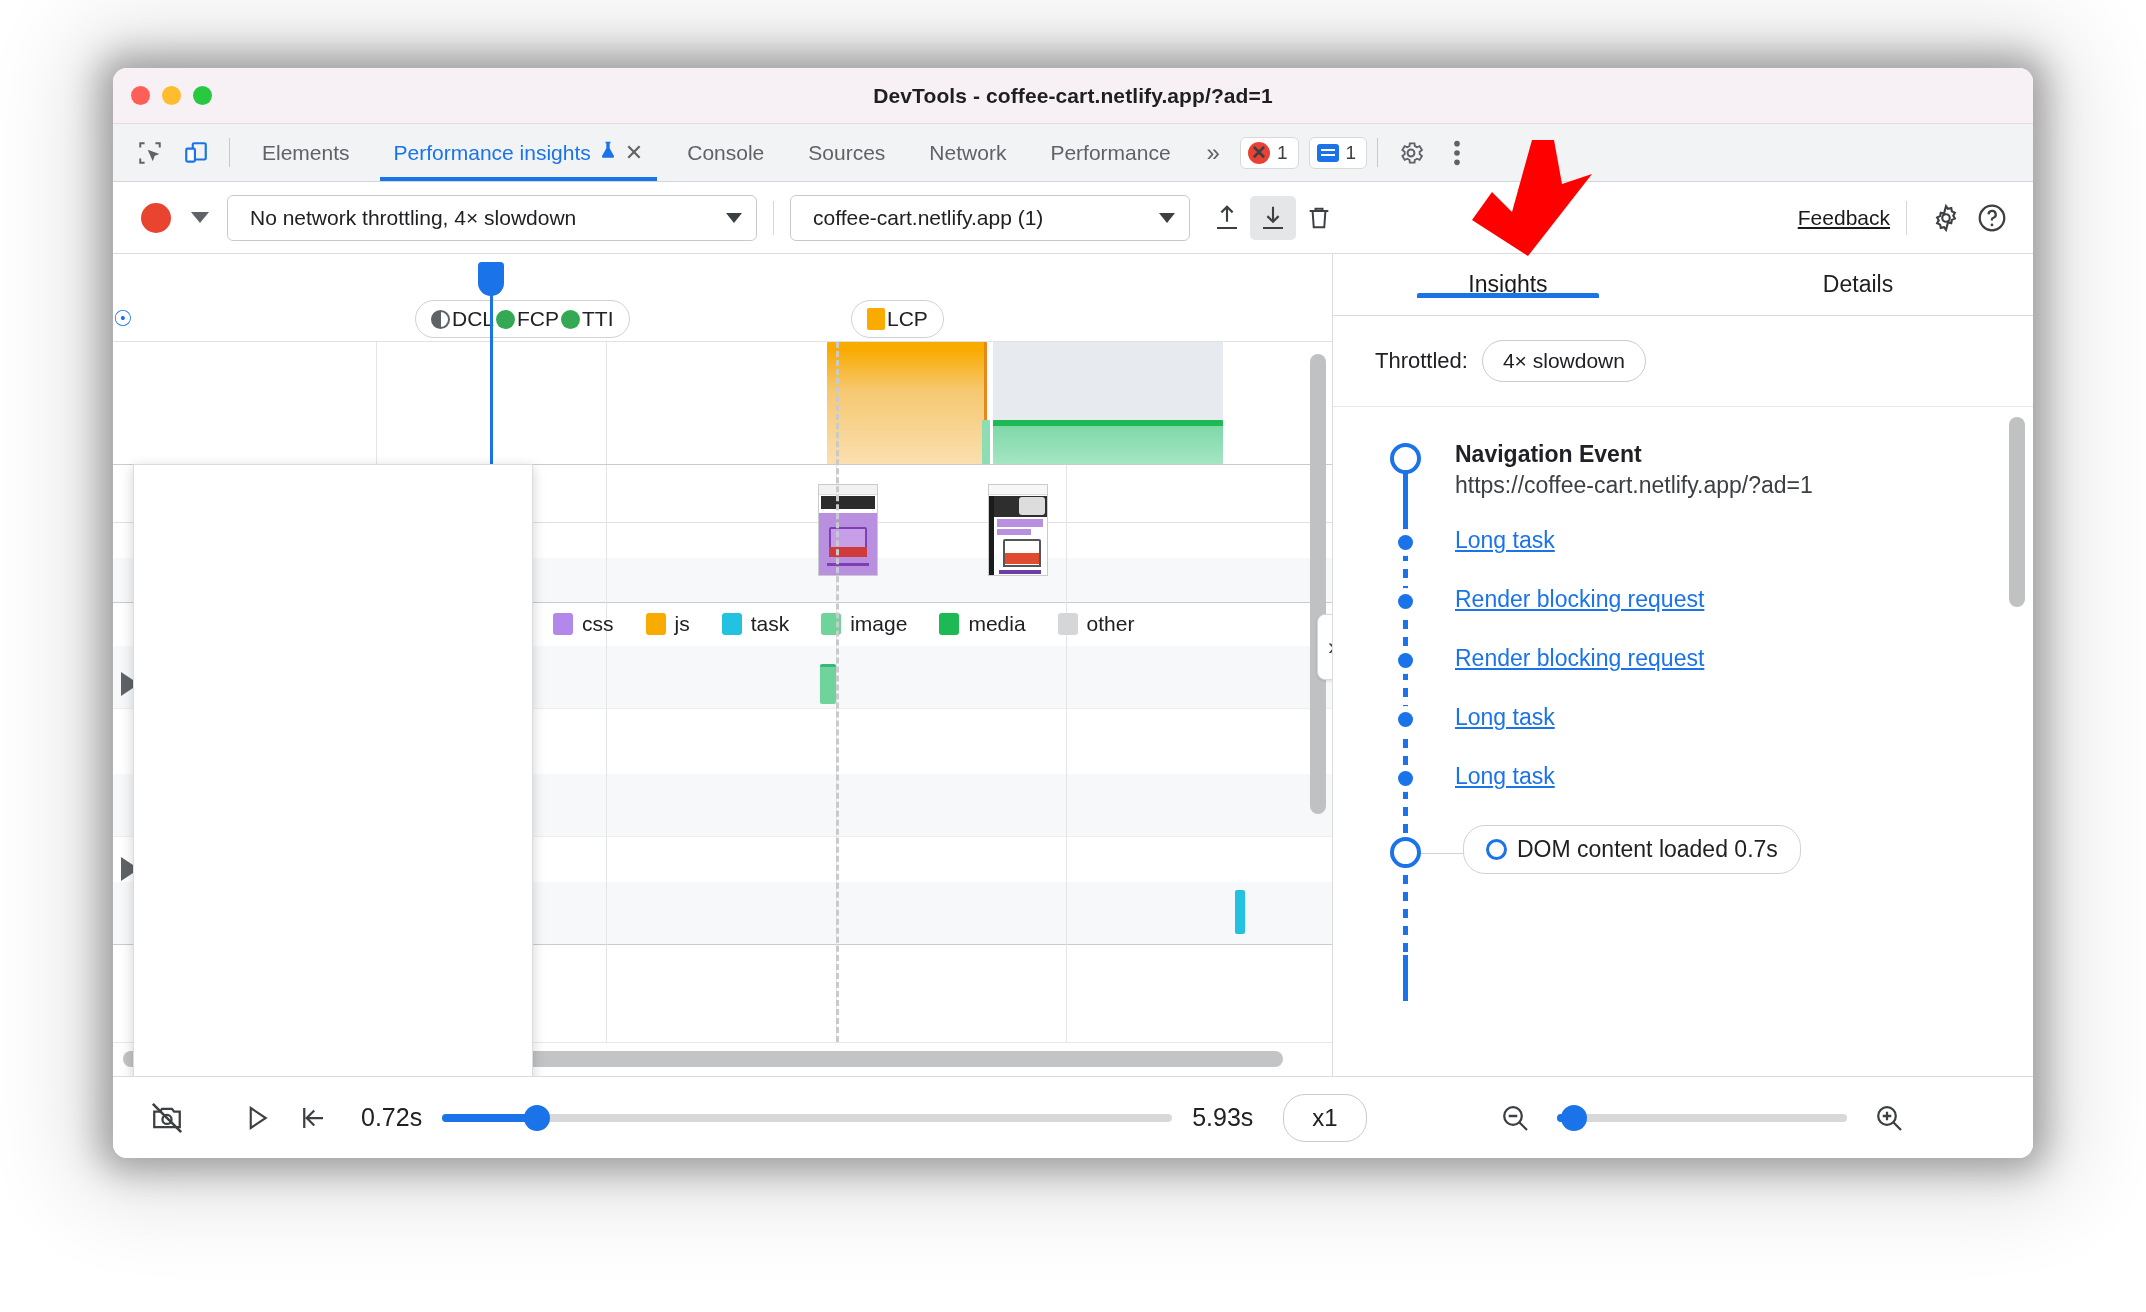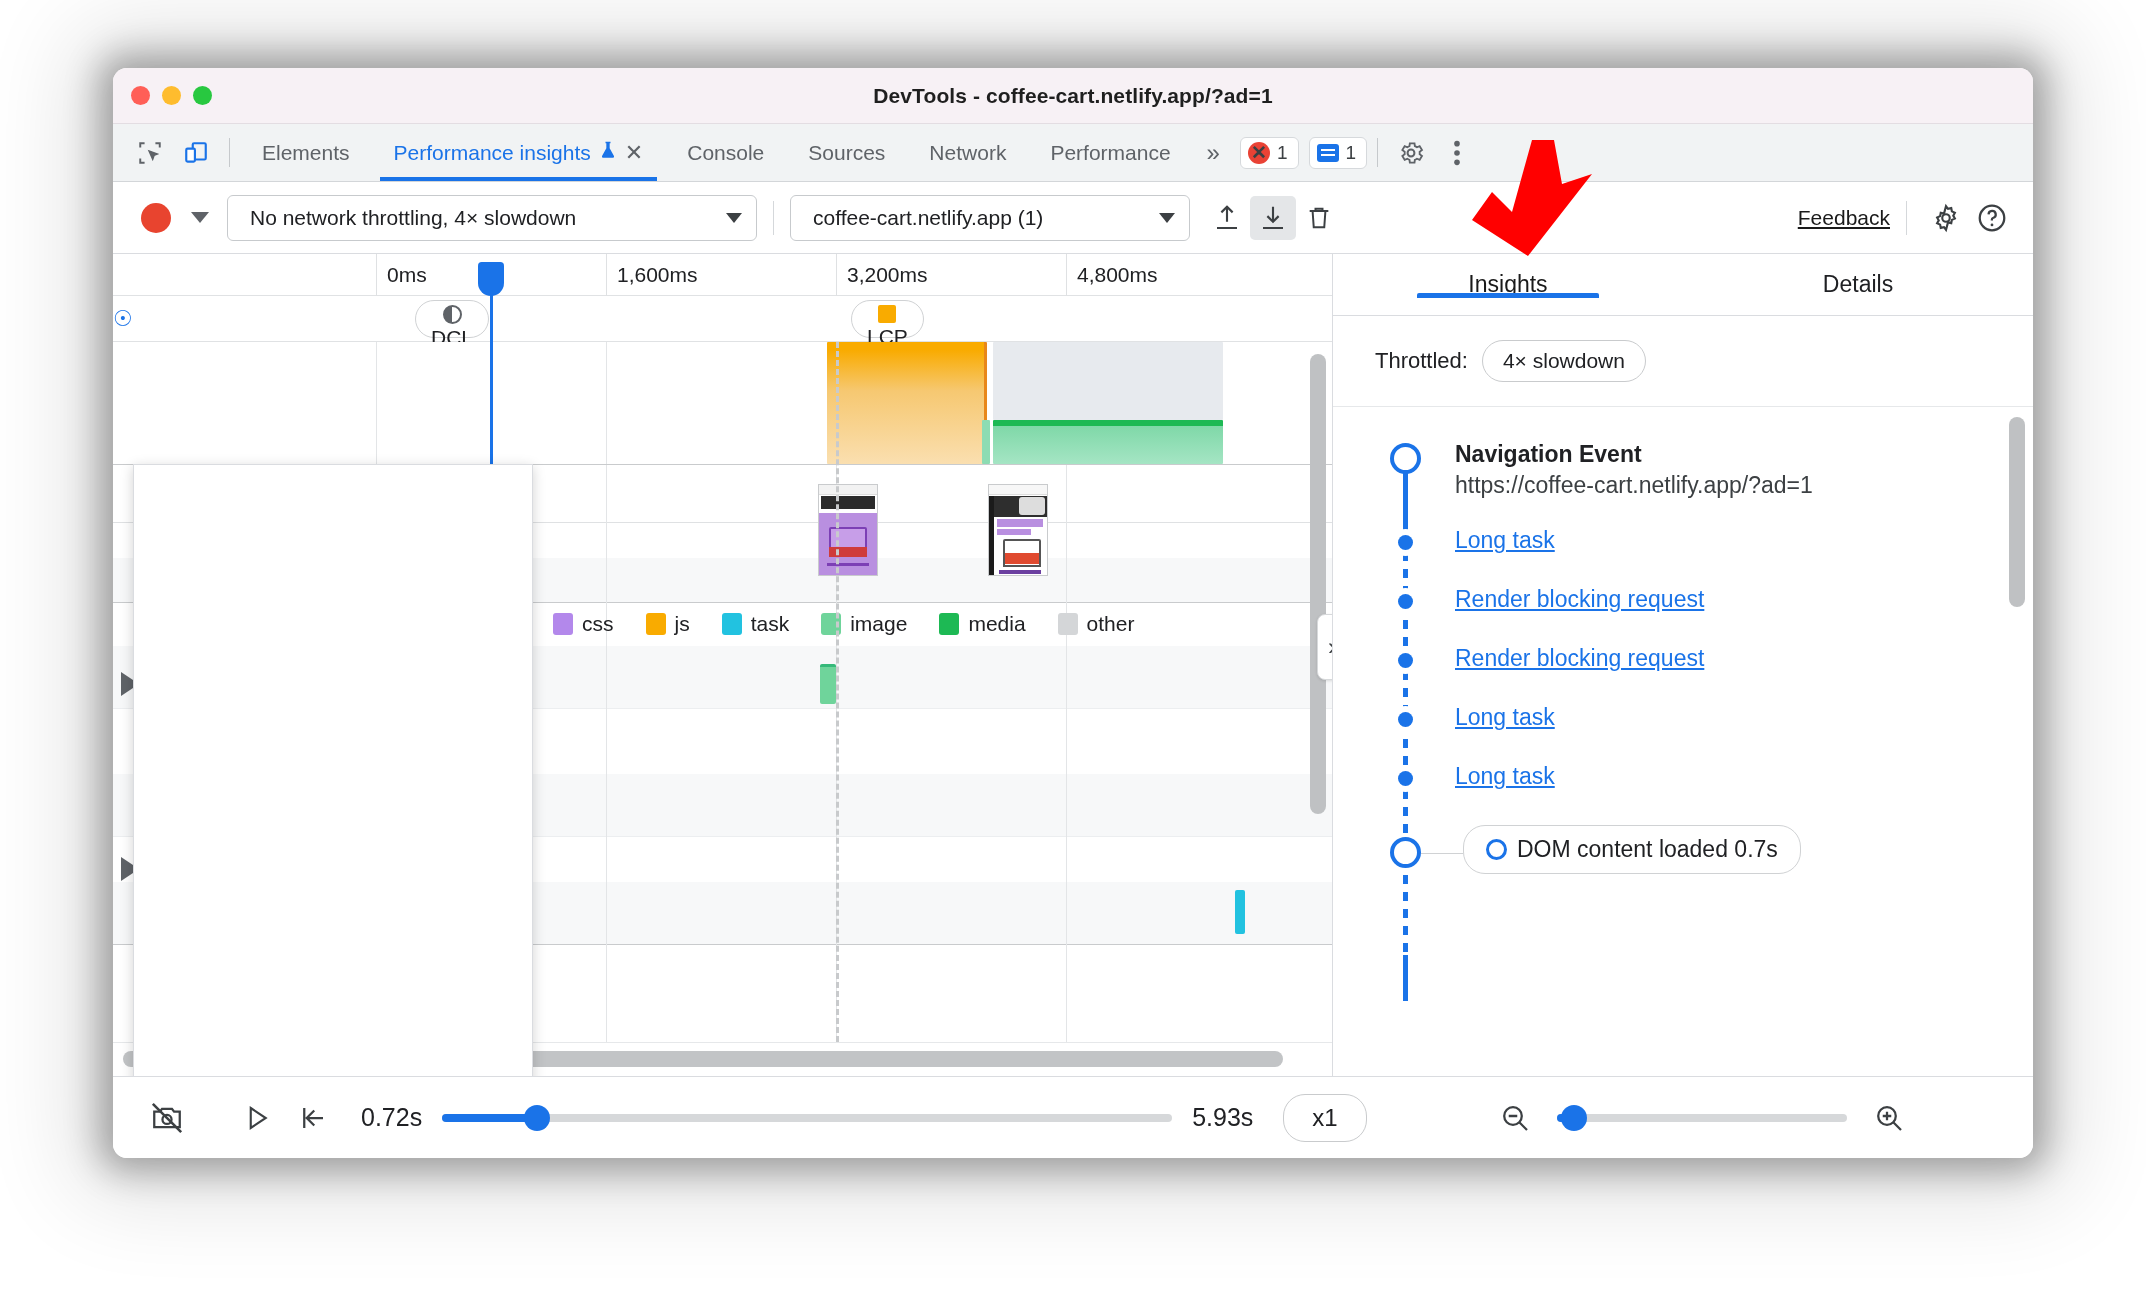--- a/index.html
+++ b/index.html
@@ -131,21 +131,21 @@
   .rul-cell { position: absolute; top: 0; height: 42px;
               border-left: 1px solid #dfe1e3; }
   .rul-cell span { font-size: 21px; color: #202124; padding-left: 10px;
                    line-height: 42px; display: block; }
   .markrow { position: absolute; left: 0; right: 0; top: 42px; height: 46px;
              background: #fff; border-bottom: 1px solid #e0e2e4; }
   .pill {
     position: absolute; top: 4px; height: 38px;
     border: 1px solid #d0d2d4; border-radius: 20px; background: #fff;
     display: flex; align-items: center; gap: 2px; padding: 4px 15px;
-    font-size: 21px; color: #202124; cursor: pointer; white-space: nowrap; flex-direction: column;
+    font-size: 21px; color: #202124; cursor: pointer; white-space: nowrap;
   }
   .mk-dot { width: 19px; height: 19px; border-radius: 50%; flex: 0 0 19px; }
   .mk-half { width: 19px; height: 19px; border-radius: 50%; flex: 0 0 19px;
              background: linear-gradient(90deg,#5f6368 50%, #fff 50%);
              border: 2px solid #5f6368; }
   .mk-sq { width: 18px; height: 22px; border-radius: 2px; flex: 0 0 18px; }
   .lonely { position: absolute; top: 10px; font-size: 22px; color: #1a73e8; }
   
   .canvas { position: absolute; left: 0; right: 0; top: 88px; bottom: 34px;
             overflow: hidden; background: #fff; }
@@ -368,34 +368,20 @@
           <path d="M9.4 9.3a2.7 2.7 0 1 1 3.3 2.7c-.6.2-.8.7-.8 1.3v.5"></path>
           <circle cx="12" cy="17.2" r="1.05" fill="#3c4043" stroke="none"></circle>
         </svg>
       </div>
     </div>
 
     <div class="body">
 
       <div class="left">
 
-        <div class="ruler">
-          <div class="rul-cell" style="left:263px;width:230px">
-            <span>0ms</span>
-          </div>
-          <div class="rul-cell" style="left:493px;width:230px">
-            <span>1,600ms</span>
-          </div>
-          <div class="rul-cell" style="left:723px;width:230px">
-            <span>3,200ms</span>
-          </div>
-          <div class="rul-cell" style="left:953px;width:230px">
-            <span>4,800ms</span>
-          </div>
-        </div>
 
         <div class="markrow">
           <div class="lonely">☉</div>
           <div class="pill" style="left:302px">
             <span class="mk-half"></span>
             <span>DCL</span>
             <span class="mk-dot" style="background:#34a853"></span>
             <span>FCP</span>
             <span class="mk-dot" style="background:#34a853"></span>
             <span>TTI</span>

